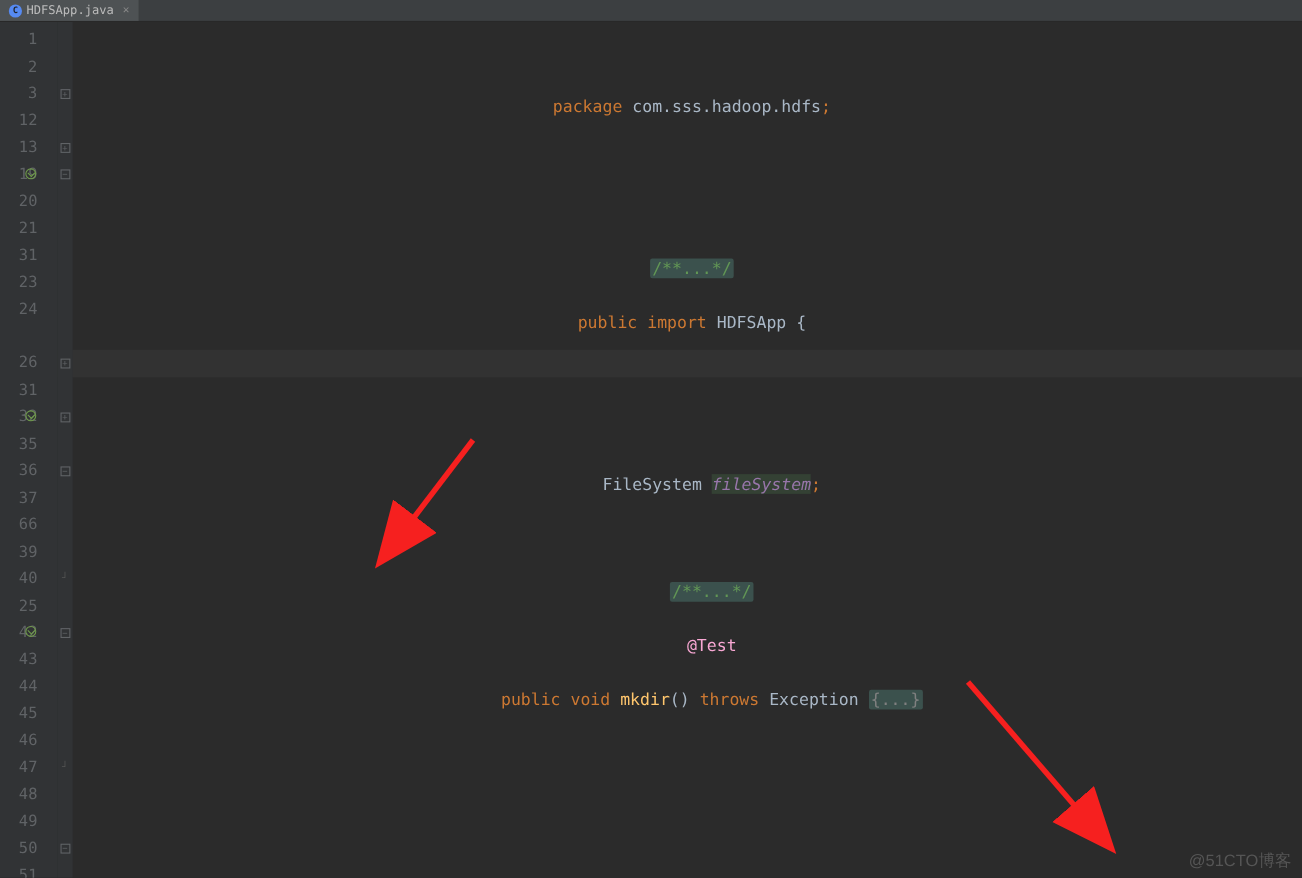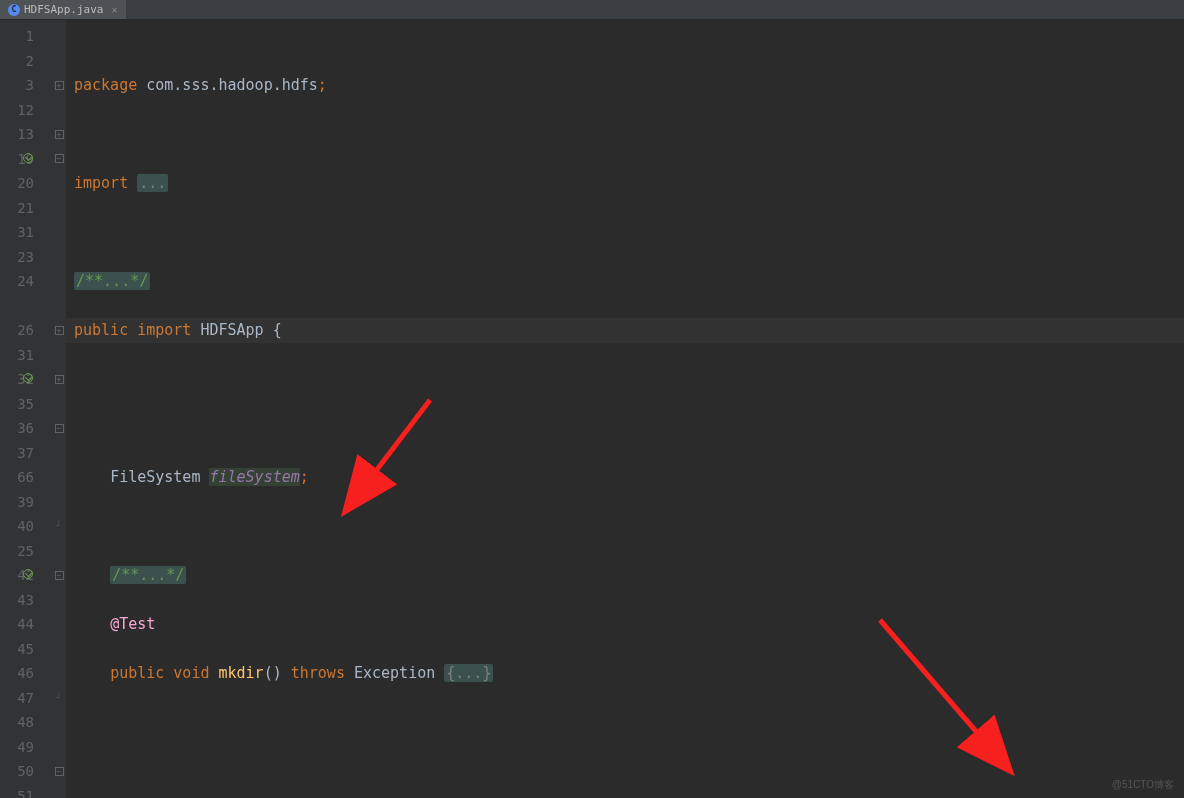--- a/index.html
+++ b/index.html
@@ -93,25 +93,26 @@
 }
 .fold-line { height: 24.5px; display:flex; align-items:center; justify-content:center; }
 .fold-box {
   width: 9px; height: 9px;
   border: 1px solid #606366;
   display: flex; align-items: center; justify-content: center;
   font-size: 8px; line-height: 7px;
 }
 .code {
   flex: 1;
-  padding-top: 4px;
+  padding-top: 16px;
   padding-left: 8px;
   line-height: 24.5px;
   white-space: pre;
   position: relative;
+  text-align: center;
 }
 .code-line { height: 24.5px; }
 .highlight-line {
   position: absolute;
   left: -14px;
   right: 0;
   height: 24.5px;
   background: #323232;
   z-index: -1;
 }
@@ -122,21 +123,21 @@
 .field { color: #9876aa; font-style: italic; }
 .staticfield { color: #9876aa; font-style: italic; }
 .folded { background: #3b514d; color: #808080; border-radius:2px; padding: 0 2px;}
 .folded-doc { color: #629755; background: #3b514d; border-radius:2px; padding: 0 2px;}
 .hl-unused { background: #55523d; }
 .hl-field { background: #344134; }
 .watermark {
   position: absolute;
   bottom: 6px;
   right: 10px;
-  font-size: 10px;
+  font-size: 15px;
   color: #555;
   font-family: sans-serif;
   margin-top: 47px;
 }
 .arrow {
   position: absolute;
   z-index: 10;
   pointer-events: none;
 }
 </style>
@@ -233,21 +234,20 @@
       <div class="fold-line"></div>
       <div class="fold-line">
         <div class="fold-box">−</div>
       </div>
       <div class="fold-line"></div>
     </div>
   <div class="code">
     <div class="highlight-line" style="top: calc(4px + 12 * 24.5px);"></div>
 <div class="code-line"><span class="kw">package</span><span> com.sss.hadoop.hdfs</span><span class="kw">;</span></div>
 <div class="code-line"></div>
-<div class="code-line"><span class="kw">import</span> <span class="folded">...</span></div>
 <div class="code-line"></div>
 <div class="code-line"><span class="folded-doc">/**...*/</span></div>
 <div class="code-line"><span class="kw">public</span> <span class="kw">import</span> <span>HDFSApp</span> {</div>
 <div class="code-line"></div>
 <div class="code-line"></div>
 <div class="code-line">    <span>FileSystem</span> <span class="field hl-field">fileSystem</span><span class="kw">;</span></div>
 <div class="code-line"></div>
 <div class="code-line">    <span class="folded-doc">/**...*/</span></div>
 <div class="code-line">    <span class="ann">@Test</span></div>
 <div class="code-line">    <span class="kw">public</span> <span class="kw">void</span> <span class="fn">mkdir</span>() <span class="kw">throws</span> <span>Exception</span> <span class="folded">{...}</span></div>

